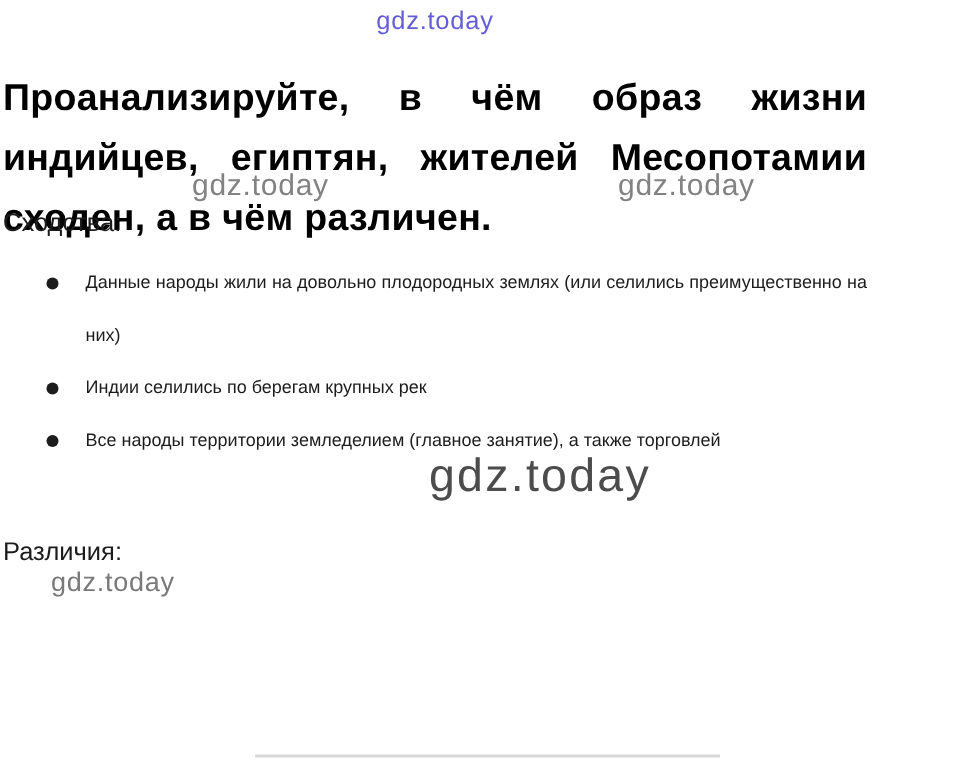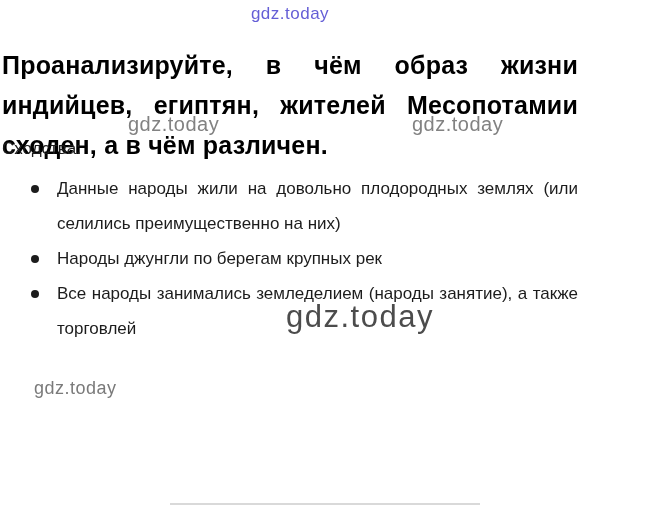--- a/index.html
+++ b/index.html
@@ -67,21 +67,21 @@
     position: absolute;
     left: 2px;
     right: 2px;
     list-style: none;
   }
   .list-similar { top: 171px; }
   .list-diff    { top: 394px; }
   ul.bullets li {
     position: relative;
     padding-left: 55px;
-    font-size: 17px;
+    font-size: 12px;
     line-height: 35px;
     text-align: justify;
     text-align-last: left;
     color: #1c1c1c;
   }
   ul.bullets li::before {
     content: "";
     position: absolute;
     left: 29px;
     top: 14px;
@@ -107,25 +107,26 @@
 
   <div class="heading">Проанализируйте, в чём образ жизни индийцев, египтян, жителей Месопотамии сходен, а в чём различен.</div>
 
   <div class="wm wm-mid-left">gdz.today</div>
   <div class="wm wm-mid-right">gdz.today</div>
 
   <div class="section-label label-similar">Сходства:</div>
 
   <ul class="bullets list-similar">
     <li>Данные народы жили на довольно плодородных землях (или селились преимущественно на них)</li>
-    <li>Народы джунгли по берегам крупных рек</li>
-    <li>Все народы занимались земледелием (народы занятие), а также торговлей</li>
+    <li>Индии селились по берегам крупных рек</li>
+    <li>Все народы территории земледелием (главное занятие), а также торговлей</li>
   </ul>
 
   <div class="wm wm-large">gdz.today</div>
 
+  <div class="section-label label-diff">Различия:</div>
 
   <div class="wm wm-small">gdz.today</div>
 
 
   <div class="divider"></div>
 
 </div>
 
 </body></html>

